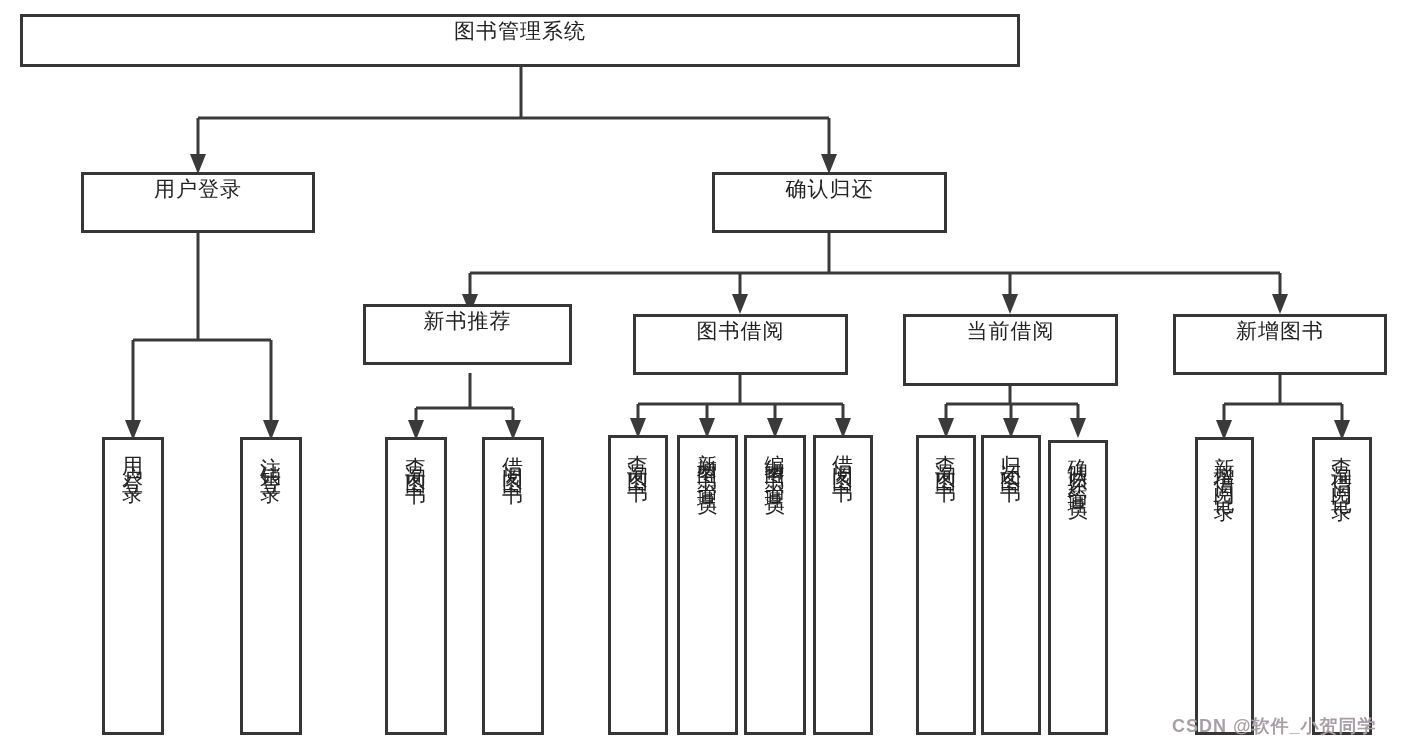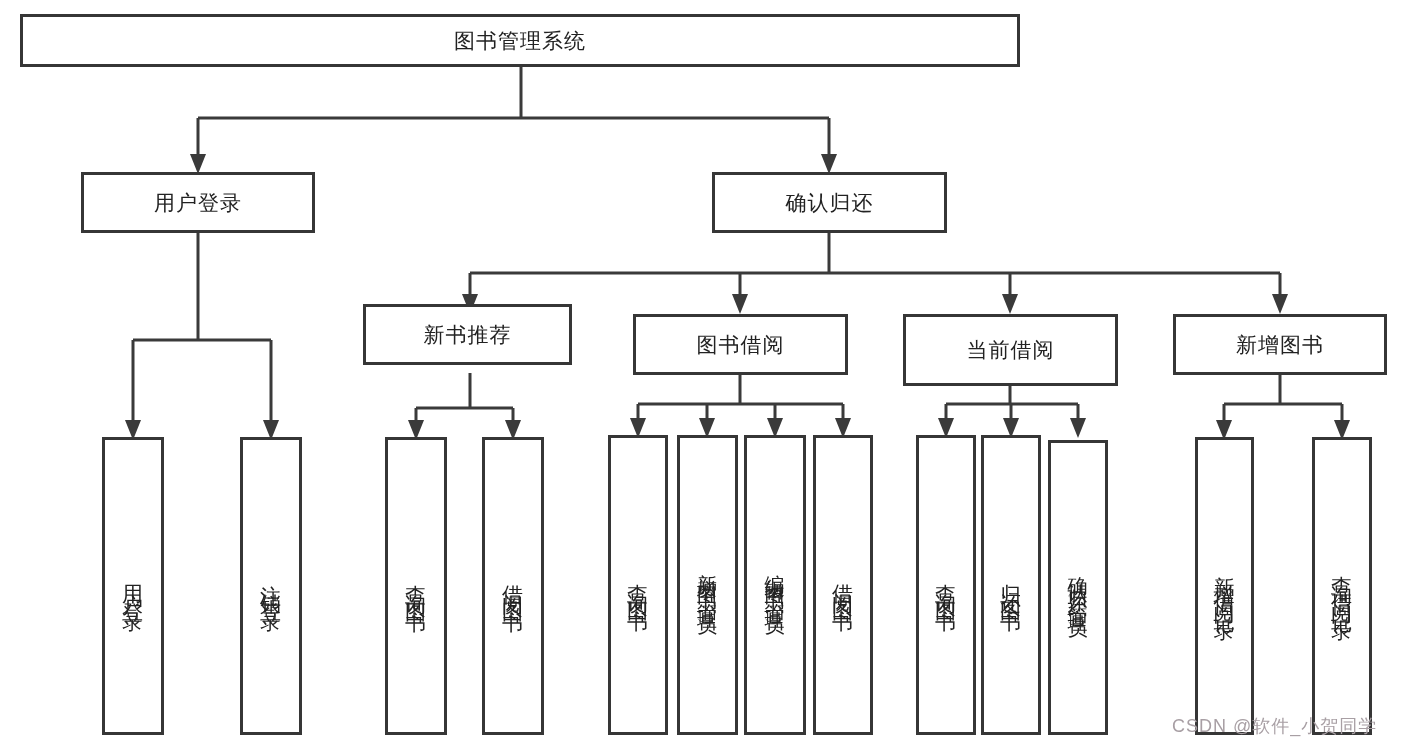--- a/index.html
+++ b/index.html
@@ -10,41 +10,41 @@
     font-family:"Liberation Sans","DejaVu Sans",sans-serif;
     overflow:hidden;
   }
   .lines{position:absolute;left:0;top:0;pointer-events:none;}
   .node{
     position:absolute;
     box-sizing:border-box;
     border:3px solid #363636;
     background:#ffffff;
     display:flex;
-    align-items:center;
     justify-content:center;
     color:#222222;
     font-size:21px;
     letter-spacing:1px;
     z-index:2;
   }
   .node.v span{
     writing-mode:vertical-rl;
     text-orientation:mixed;
     letter-spacing:9px;
     line-height:1;
   }
   .watermark{
     position:absolute;
     left:1172px;top:714px;
     font-size:18px;
     color:#a89fa4;
     letter-spacing:1px;
     z-index:3;
     white-space:nowrap;
+    font-weight:bold;
   }
 </style>
 </head>
 <body>
 
 <div class="stage">
 
   <svg class="lines" width="1405" height="747" viewBox="0 0 1405 747">
     <g stroke="#3a3a3a" stroke-width="3" fill="none">
       <path d="M521 65 V118 M198 118 H829 M198 118 V156 M829 118 V156"></path>

